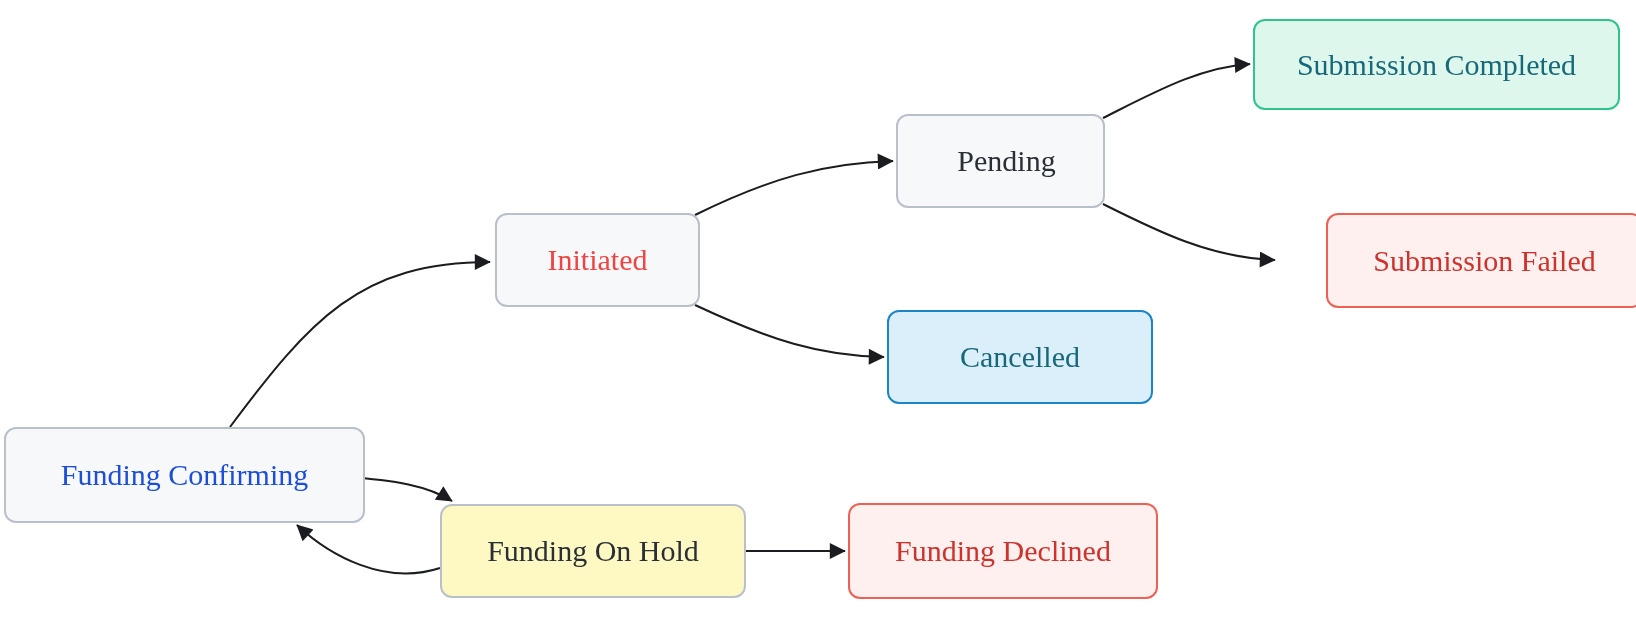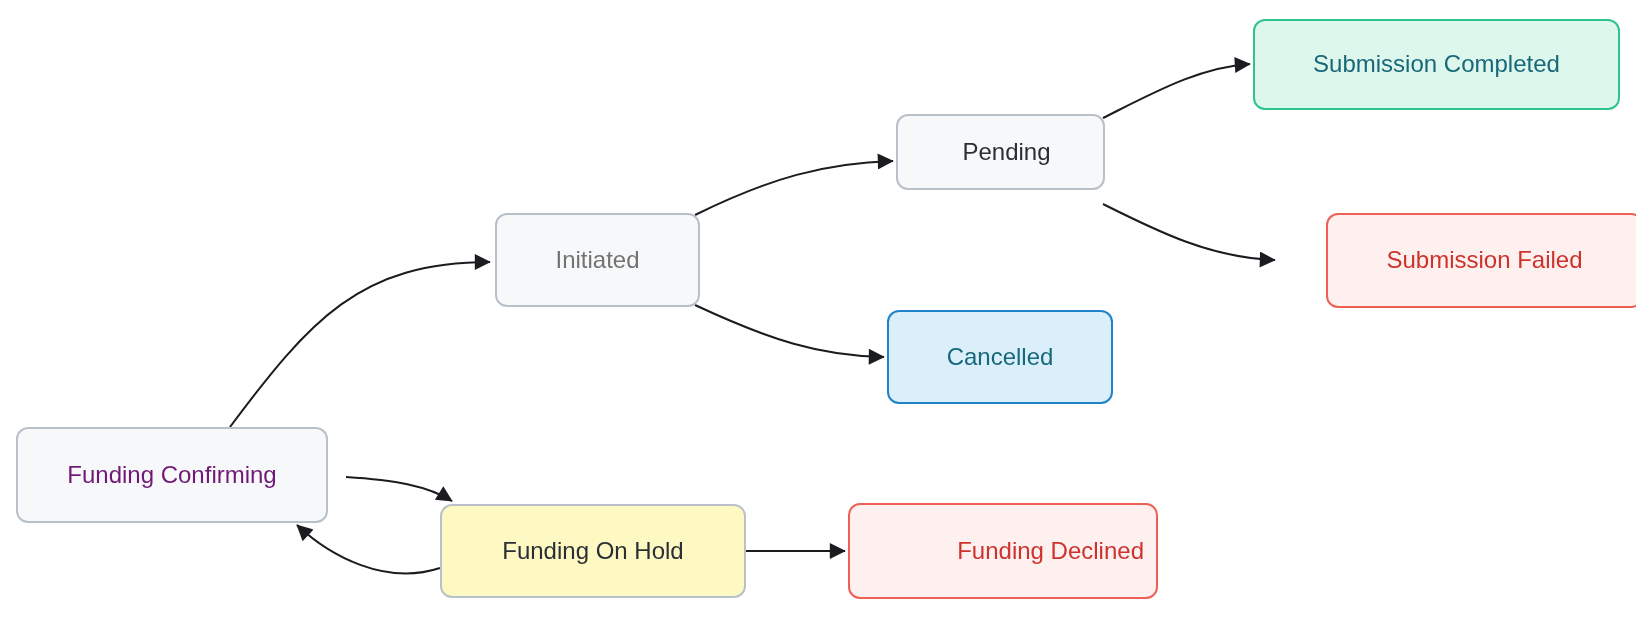--- a/index.html
+++ b/index.html
@@ -30,24 +30,25 @@
   }
   .node {
     position: absolute;
     box-sizing: border-box;
     border-radius: 12px;
     border: 2px solid transparent;
     display: flex;
     align-items: center;
     justify-content: center;
     text-align: center;
-    font-size: 24px;
+    font-size: 30px;
     line-height: 1.2;
     padding: 4px 12px;
     white-space: nowrap;
+    font-family: Liberation Serif, serif;
   }
 </style>
 </head>
 <body>
 
 <div class="canvas">
   <svg id="edge-layer" width="1636" height="618" viewBox="0 0 1636 618" xmlns="http://www.w3.org/2000/svg">
     <defs>
       <marker id="arrowhead" viewBox="0 0 10 10" refX="9.5" refY="5" markerWidth="9" markerHeight="8" orient="auto" markerUnits="strokeWidth">
         <path d="M0,0 L10,5 L0,10 Z" fill="#1a1c1f"></path>
@@ -58,38 +59,38 @@
         <path class="edge" d="M695,215 C770,178 825,163 893,161" marker-end="url(#arrowhead)" stroke="#1a1c1f"></path>
         <path class="edge" d="M695,305 C770,340 820,356 884,357" marker-end="url(#arrowhead)" stroke="#1a1c1f"></path>
         <path class="edge" d="M1103,118 C1155,92 1200,67 1250,64" marker-end="url(#arrowhead)" stroke="#1a1c1f"></path>
         <path class="edge" d="M1103,204 C1155,230 1210,258 1275,260" marker-end="url(#arrowhead)" stroke="#1a1c1f"></path>
         <path class="edge" d="M346,477 C395,480 428,486 452,501" marker-end="url(#arrowhead)" stroke="#1a1c1f"></path>
         <path class="edge" d="M440,568 C385,586 330,556 297,525" marker-end="url(#arrowhead)" stroke="#1a1c1f"></path>
         <path class="edge" d="M746,551 L845,551" marker-end="url(#arrowhead)" stroke="#1a1c1f"></path>
       </g>
   </svg>
   <div id="node-layer">
-      <div class="node" style="left: 16px; top: 427px; width: 312px; height: 96px; background: rgb(247, 248, 250); border-color: rgb(184, 192, 202); color: #701a75;">
+      <div class="node" style="left: 4px; top: 427px; width: 361px; height: 96px; background: rgb(247, 248, 250); border-color: rgb(184, 192, 202); color: #1d4ed8;">
         <span>Funding Confirming</span>
       </div>
-      <div class="node" style="left: 495px; top: 213px; width: 205px; height: 94px; background: rgb(247, 248, 250); border-color: rgb(184, 192, 202); color: #737373;">
+      <div class="node" style="left: 495px; top: 213px; width: 205px; height: 94px; background: rgb(247, 248, 250); border-color: rgb(184, 192, 202); color: #ef4444;">
         <span>Initiated</span>
       </div>
-      <div class="node" style="left: 896px; top: 114px; width: 209px; height: 76px; background: rgb(247, 248, 250); border-color: rgb(184, 192, 202); color: rgb(42, 47, 54); padding-left: 24px;">
+      <div class="node" style="left: 896px; top: 114px; width: 209px; height: 94px; background: rgb(247, 248, 250); border-color: rgb(184, 192, 202); color: rgb(42, 47, 54); padding-left: 24px;">
         <span>Pending</span>
       </div>
       <div class="node" style="left: 1253px; top: 19px; width: 367px; height: 91px; background: rgb(222, 247, 236); border-color: rgb(46, 196, 140); color: rgb(23, 104, 122);">
         <span>Submission Completed</span>
       </div>
       <div class="node" style="left: 1278px; top: 213px; width: 317px; height: 95px; background: rgb(253, 240, 238); border-color: rgb(238, 96, 84); color: rgb(206, 50, 45); margin-left: 48px;">
         <span>Submission Failed</span>
       </div>
-      <div class="node" style="left: 887px; top: 310px; width: 226px; height: 94px; background: rgb(219, 239, 250); border-color: rgb(30, 132, 201); color: rgb(23, 104, 122);">
+      <div class="node" style="left: 887px; top: 310px; width: 266px; height: 94px; background: rgb(219, 239, 250); border-color: rgb(30, 132, 201); color: rgb(23, 104, 122);">
         <span>Cancelled</span>
       </div>
       <div class="node" style="left: 440px; top: 504px; width: 306px; height: 94px; background: #fef9c3; border-color: rgb(184, 192, 202); color: rgb(42, 47, 54);">
         <span>Funding On Hold</span>
       </div>
-      <div class="node" style="left: 848px; top: 503px; width: 310px; height: 96px; background: rgb(253, 240, 238); border-color: rgb(238, 96, 84); color: rgb(206, 50, 45); justify-content: flex-end;">
+      <div class="node" style="left: 848px; top: 503px; width: 310px; height: 96px; background: rgb(253, 240, 238); border-color: rgb(238, 96, 84); color: rgb(206, 50, 45);">
         <span>Funding Declined</span>
       </div>
     </div>
 </div>
 
 </body></html>

